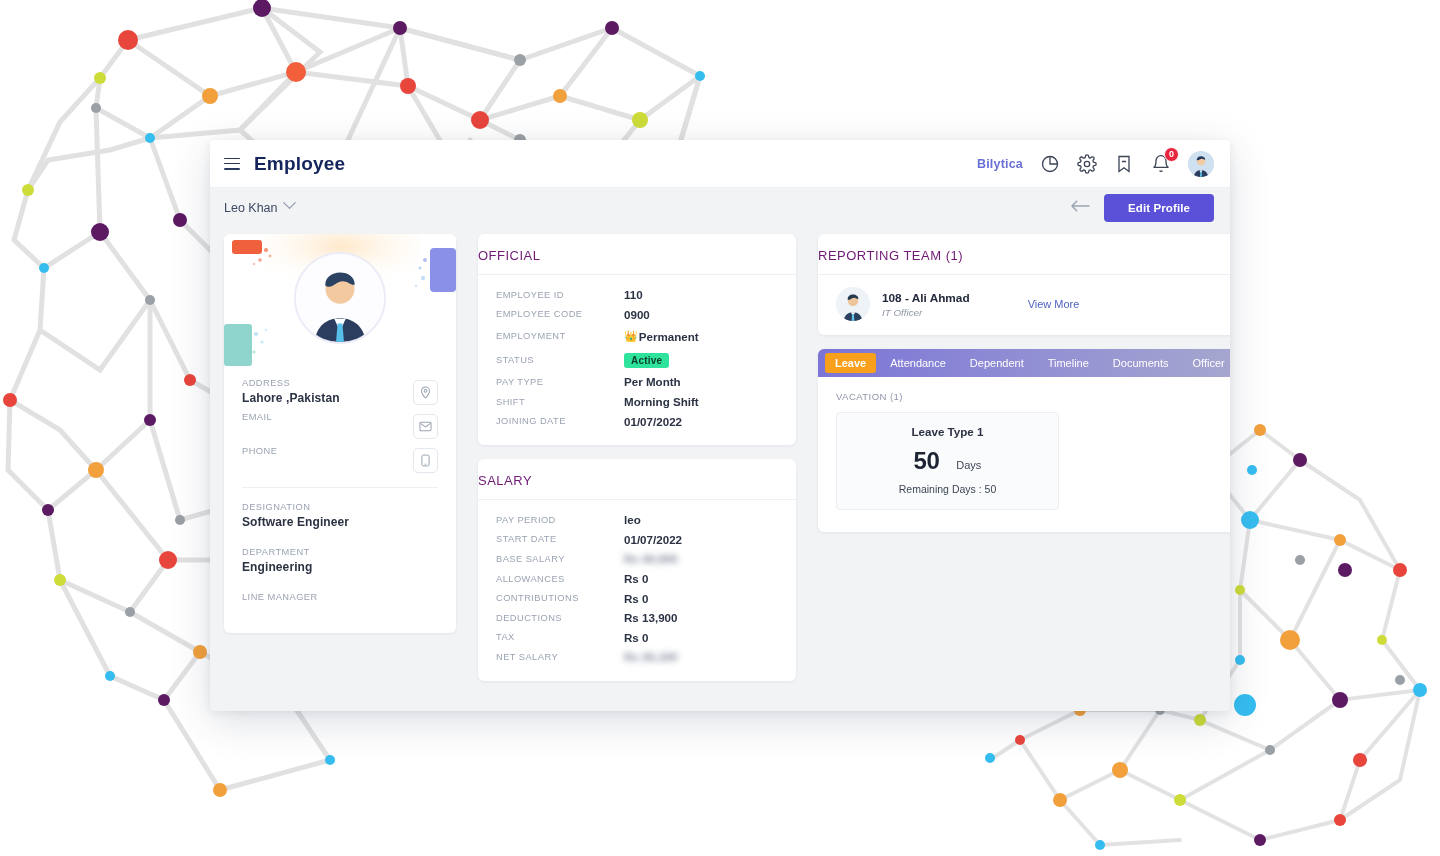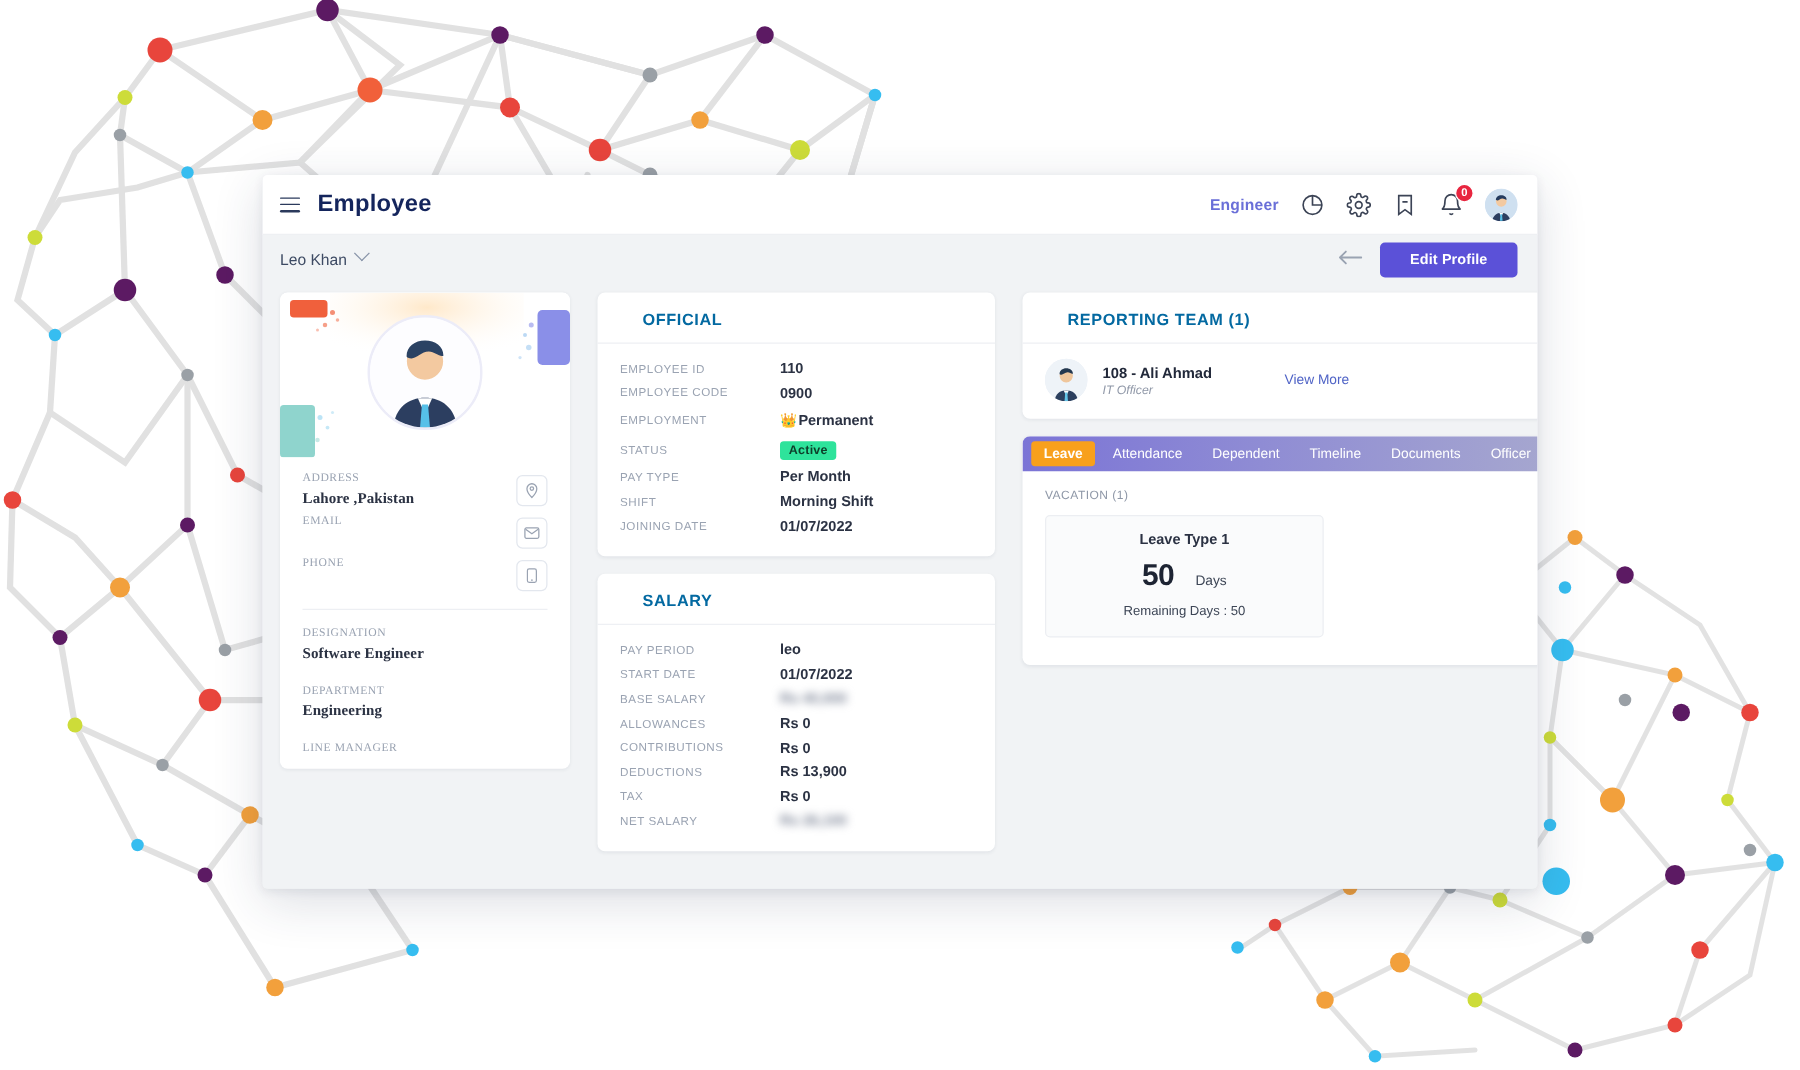--- a/index.html
+++ b/index.html
@@ -74,21 +74,21 @@
     flex: 1 1 auto; display: flex; gap: 22px;
     padding: 6px 14px 14px 14px; background: #f1f3f5; overflow: hidden;
   }
   .col-left { width: 232px; flex: 0 0 232px; }
   .col-mid  { width: 318px; flex: 0 0 318px; }
   .col-right { flex: 1 1 auto; }
 
   .card { background: #fff; border-radius: 6px; box-shadow: 0 1px 3px rgba(30,40,70,.07); }
 
   
-  .profile-card { padding-bottom: 8px; overflow: hidden; font-family: Liberation Serif, serif; }
+  .profile-card { padding-bottom: 28px; overflow: hidden; }
   .profile-hero { position: relative; height: 132px; overflow: hidden;
       border-radius: 6px 6px 0 0; background: #fff; }
   .profile-hero svg { position: absolute; top:0; left:0; }
   .avatar-big {
     position: absolute; left: 50%; top: 18px; transform: translateX(-50%);
     width: 92px; height: 92px; border-radius: 50%;
     background: #fbfbff; border: 2px solid #ececf8; overflow: hidden;
   }
   .fields { padding: 12px 18px 0 18px; }
   .field-row { display: flex; align-items: flex-start; min-height: 29px; }
@@ -101,22 +101,22 @@
     cursor: pointer; flex: 0 0 25px; margin-top: 2px;
   }
   .contact-group .field-row { margin-bottom: 5px; }
   .divider { height: 1px; background: #edeff3; margin: 12px 18px 0 18px; }
   .info-group { padding: 14px 18px 0 18px; }
   .info-item { margin-bottom: 18px; }
   .info-item:last-child { margin-bottom: 0; }
 
   
   .card-head {
-    font-size: 13px; font-weight: 700; color: #0369a1; letter-spacing: .5px;
-    padding: 14px 18px 11px 36px; border-bottom: 1px solid #eef0f4;
+    font-size: 13px; font-weight: 400; color: #701a75; letter-spacing: .5px;
+    padding: 14px 18px 11px 0; border-bottom: 1px solid #eef0f4;
   }
   .kv-list { padding: 10px 18px 14px 18px; }
   .kv { display: flex; align-items: center; min-height: 19.6px; margin-bottom: 0; }
   .kv-k { width: 128px; flex: 0 0 128px; font-size: 9.3px; color: #9aa3b2;
       letter-spacing: .45px; text-transform: uppercase; }
   .kv-v { font-size: 11.6px; color: #2b3243; font-weight: 700; display:flex; align-items:center; }
   .kv-row-tall { min-height: 24px; }
   .pill-active {
     background: #2ee39b; color: #0e3d29; font-size: 10px; font-weight: 700;
     border-radius: 3px; padding: 2px 7px; letter-spacing: .2px;
@@ -308,21 +308,21 @@
 
     <div class="topbar">
       <div class="hamburger">
         <i></i>
           <i></i>
           <i></i>
       </div>
       <div class="app-title">Employee</div>
 
       <div class="topbar-right">
-        <div class="brand-name">Engineer</div>
+        <div class="brand-name">Bilytica</div>
 
         <span class="ico">
           <svg width="20" height="20" viewBox="0 0 24 24" fill="none" stroke="#3c4456" stroke-width="1.6">
             <circle cx="12" cy="12" r="9"></circle>
               <path d="M12 3v9h9"></path>
           </svg>
         </span>
 
         <span class="ico">
           <svg width="20" height="20" viewBox="0 0 24 24" fill="none" stroke="#3c4456" stroke-width="1.6">

